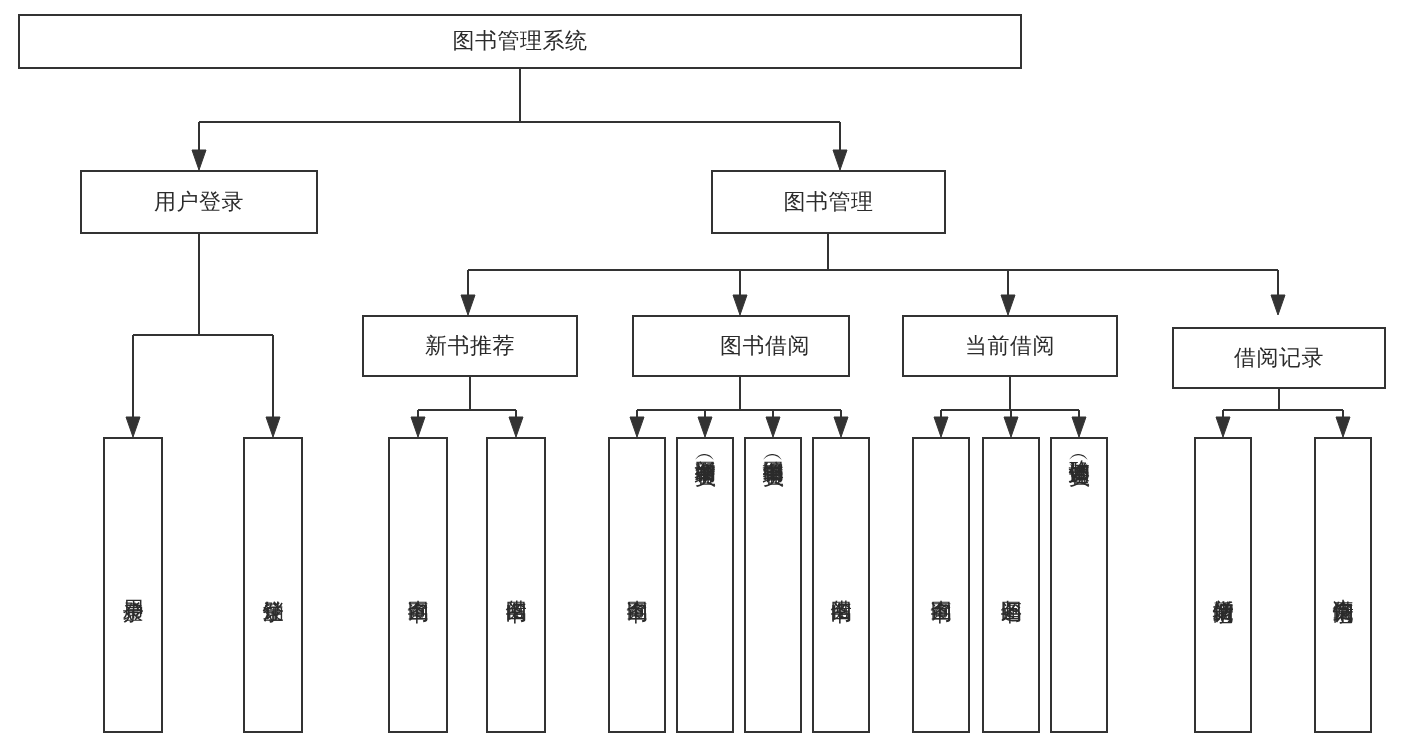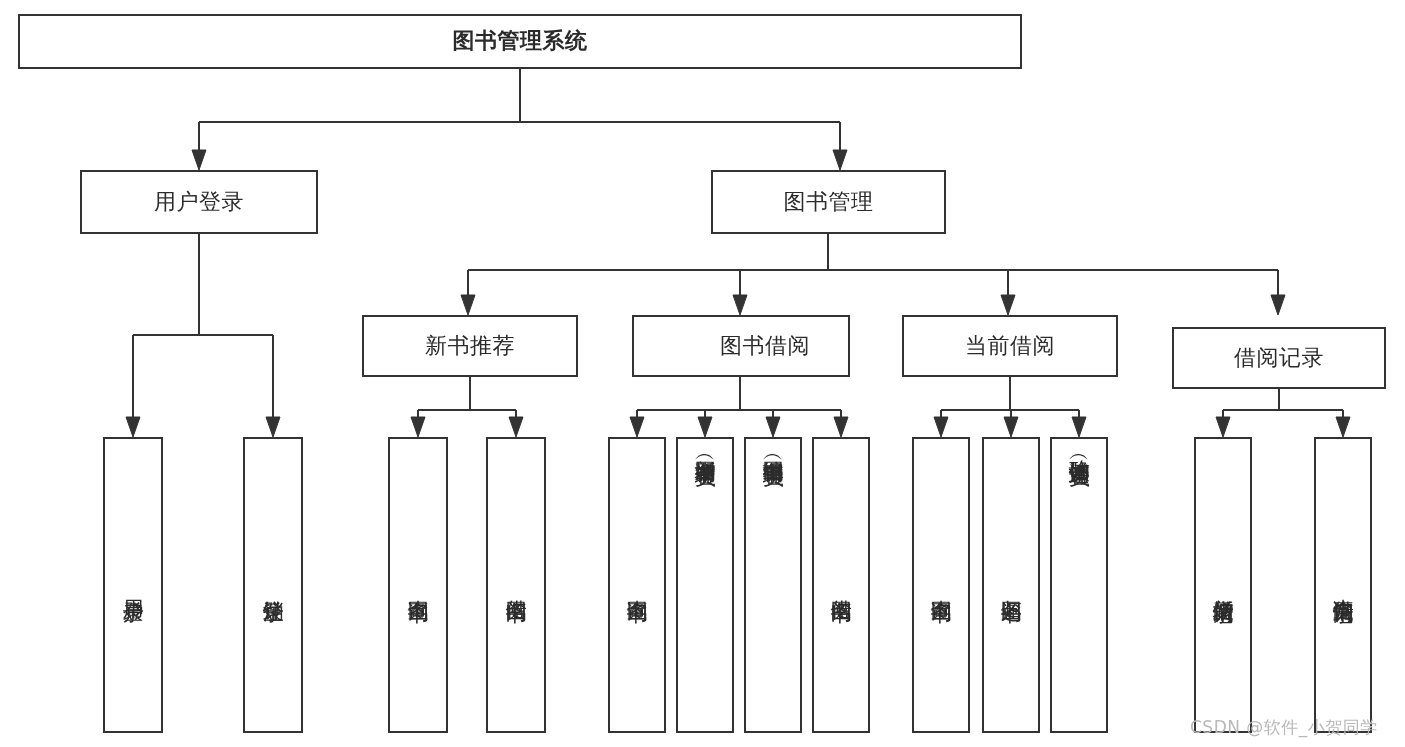--- a/index.html
+++ b/index.html
@@ -124,21 +124,21 @@
         <path d="M 834 417 L 848 417 L 841 437 Z" fill="#333333" stroke="#333333" stroke-width="1"></path>
         <path d="M 934 417 L 948 417 L 941 437 Z" fill="#333333" stroke="#333333" stroke-width="1"></path>
         <path d="M 1004 417 L 1018 417 L 1011 437 Z" fill="#333333" stroke="#333333" stroke-width="1"></path>
         <path d="M 1072 417 L 1086 417 L 1079 437 Z" fill="#333333" stroke="#333333" stroke-width="1"></path>
         <path d="M 1216 417 L 1230 417 L 1223 437 Z" fill="#333333" stroke="#333333" stroke-width="1"></path>
         <path d="M 1336 417 L 1350 417 L 1343 437 Z" fill="#333333" stroke="#333333" stroke-width="1"></path>
       </g>
   </svg>
 
   <div id="node-layer">
-      <div class="node-box node-horizontal" style="left: 18px; top: 14px; width: 1004px; height: 55px; font-weight: bold;">
+      <div class="node-box node-horizontal" style="left: 18px; top: 14px; width: 1004px; height: 55px;">
         <span>图书管理系统</span>
       </div>
       <div class="node-box node-horizontal" style="left: 80px; top: 170px; width: 238px; height: 64px;">
         <span>用户登录</span>
       </div>
       <div class="node-box node-horizontal" style="left: 711px; top: 170px; width: 235px; height: 64px; justify-content: center;">
         <span>图书管理</span>
       </div>
       <div class="node-box node-horizontal" style="left: 362px; top: 315px; width: 216px; height: 62px; font-family: Liberation Serif, serif;">
         <span>新书推荐</span>
@@ -186,15 +186,14 @@
         <span>确认归还（管理员）</span>
       </div>
       <div class="node-box node-vertical" style="left: 1194px; top: 437px; width: 58px; height: 296px;">
         <span>新增借阅记录</span>
       </div>
       <div class="node-box node-vertical" style="left: 1314px; top: 437px; width: 58px; height: 296px;">
         <span>查询借阅记录</span>
       </div>
     </div>
 
-  <div class="watermark">CSDN @软件_小贺同学</div>
 
 </div>
 
 </body></html>

